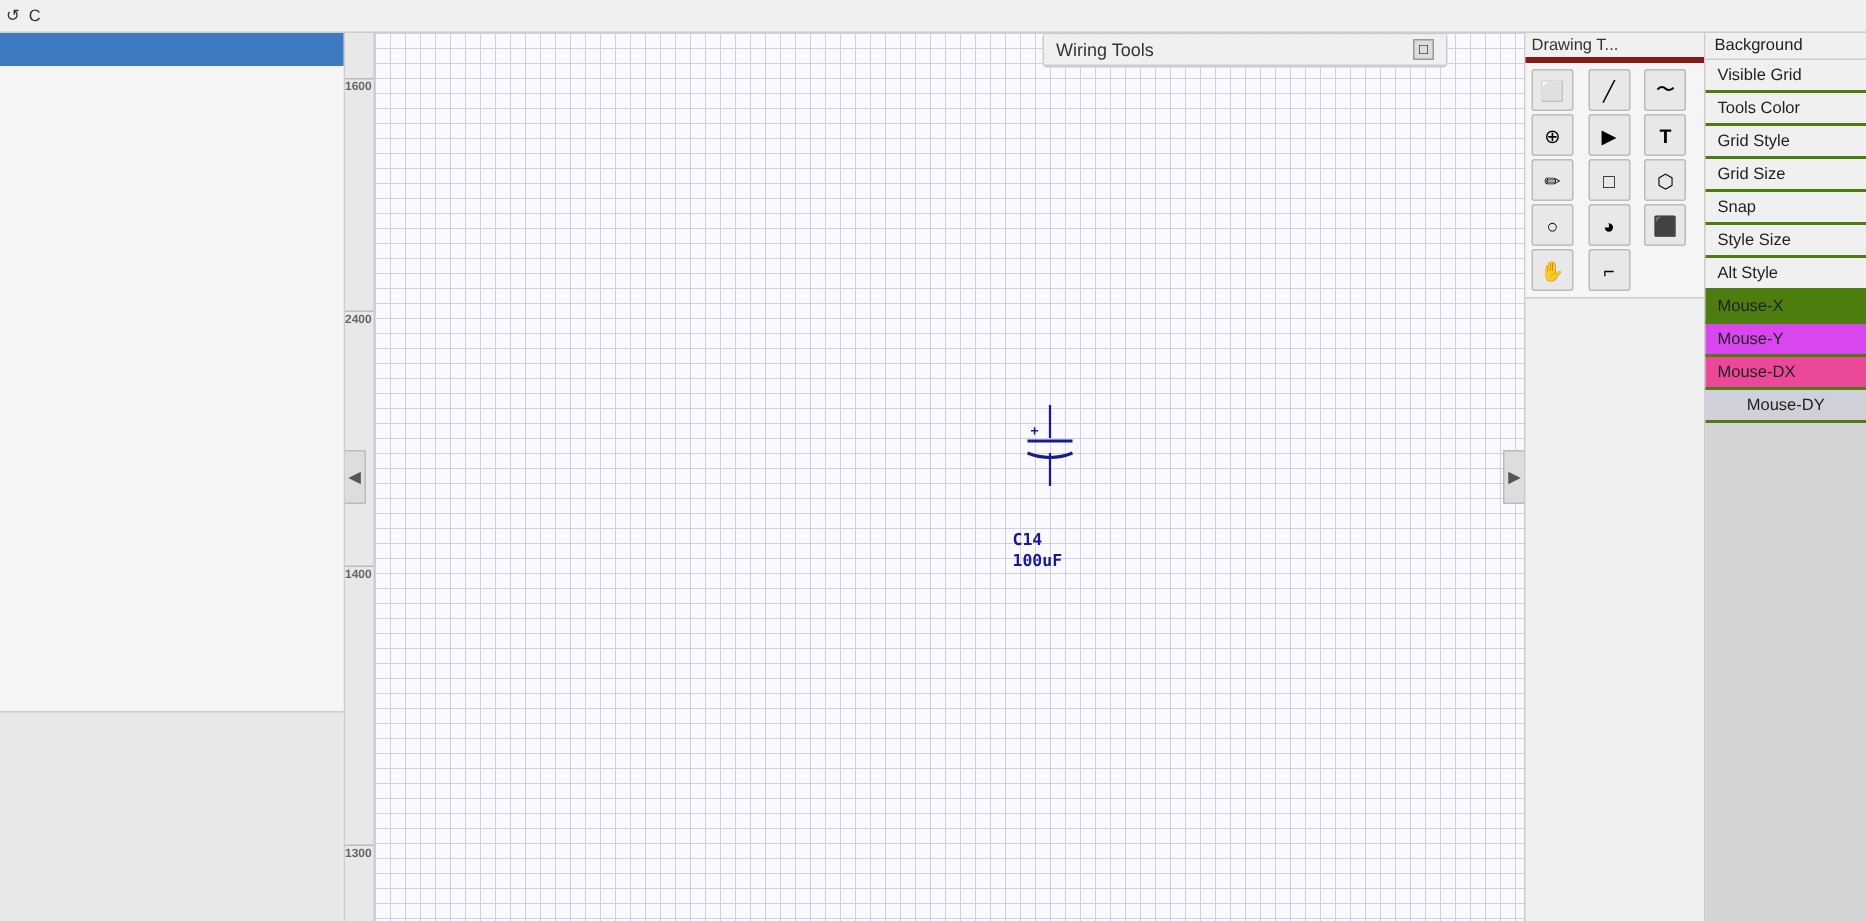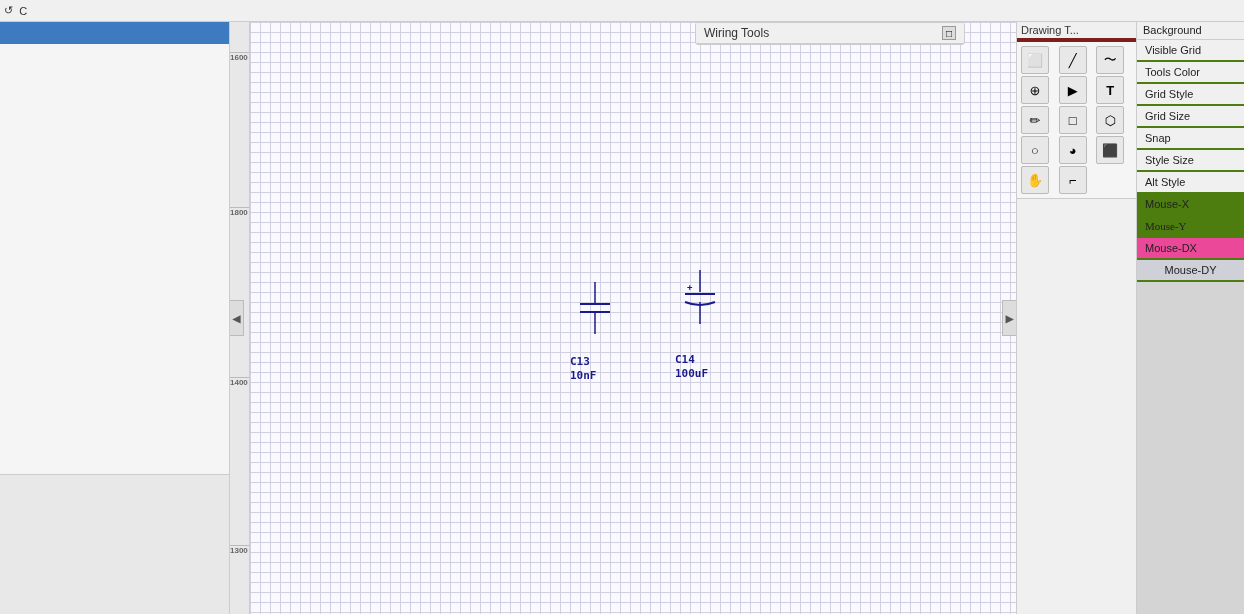--- a/index.html
+++ b/index.html
@@ -303,41 +303,25 @@
         <span class="wiring-tools-title">Wiring Tools</span>
         <div class="wiring-tools-close">□</div>
       </div>
     </div>
 
     <div class="canvas-wrapper">
       <div class="canvas-grid">
 
         <div class="ruler-left">
           <div class="ruler-tick" style="top: 30px;">1600</div>
-          <div class="ruler-tick" style="top: 185px;">1800</div>
+          <div class="ruler-tick" style="top: 185px;">2400</div>
           <div class="ruler-tick" style="top: 355px;">1400</div>
-          <div class="ruler-tick" style="top: 523px;">1300</div>
+          <div class="ruler-tick" style="top: 541px;">1300</div>
         </div>
 
-        <div class="component-c13" style="position:absolute; left:340px; top:260px;">
-          <svg class="cap-svg" width="50" height="70">
-
-            <line x1="25" y1="0" x2="25" y2="22" stroke="#1a1a8c" stroke-width="1.5"></line>
-
-            <line x1="10" y1="22" x2="40" y2="22" stroke="#1a1a8c" stroke-width="2"></line>
-
-            <line x1="10" y1="30" x2="40" y2="30" stroke="#1a1a8c" stroke-width="2"></line>
-
-            <line x1="25" y1="30" x2="25" y2="52" stroke="#1a1a8c" stroke-width="1.5"></line>
-          </svg>
-          <div style="margin-top:2px;">
-            <span class="component-label">C13</span><br>
-            <span class="component-label">10nF</span>
-          </div>
-        </div>
 
         <div class="component-c14" style="position:absolute; left:445px; top:248px;">
           <svg class="cap-svg" width="55" height="80">
 
             <line x1="25" y1="0" x2="25" y2="22" stroke="#1a1a8c" stroke-width="1.5"></line>
 
             <text x="12" y="20" font-size="9" fill="#1a1a8c" font-family="monospace">+</text>
 
             <line x1="10" y1="24" x2="40" y2="24" stroke="#1a1a8c" stroke-width="2"></line>
 
@@ -404,21 +388,21 @@
     </div>
     <div class="far-right-item">
       <span>Style Size</span>
     </div>
     <div class="far-right-item">
       <span>Alt Style</span>
     </div>
     <div class="far-right-item highlighted" style="background:#4d7c0f;">
       <span>Mouse-X</span>
     </div>
-    <div class="far-right-item highlighted" style="background:#4d7c0f;font-family:Liberation Serif, serif;">
+    <div class="far-right-item highlighted" style="background:#d946ef;">
       <span>Mouse-Y</span>
     </div>
     <div class="far-right-item highlighted" style="background:#ec4899;">
       <span>Mouse-DX</span>
     </div>
     <div class="far-right-item highlighted" style="background:#d0d0d8;justify-content:center;">
       <span>Mouse-DY</span>
     </div>
     <div class="far-right-bottom"></div>
   </div>

